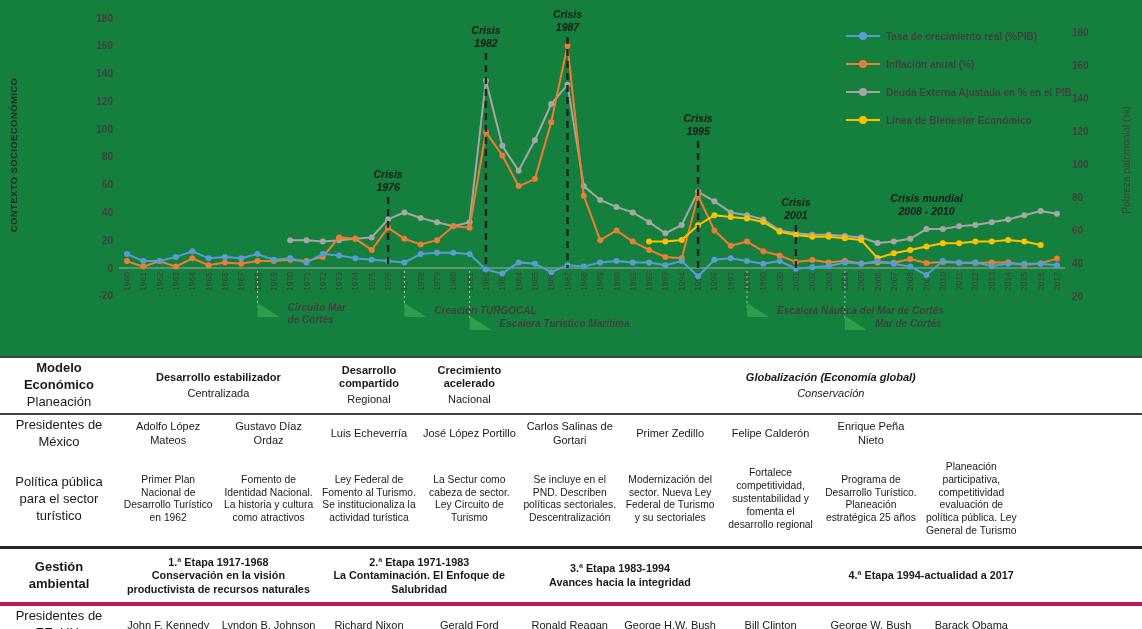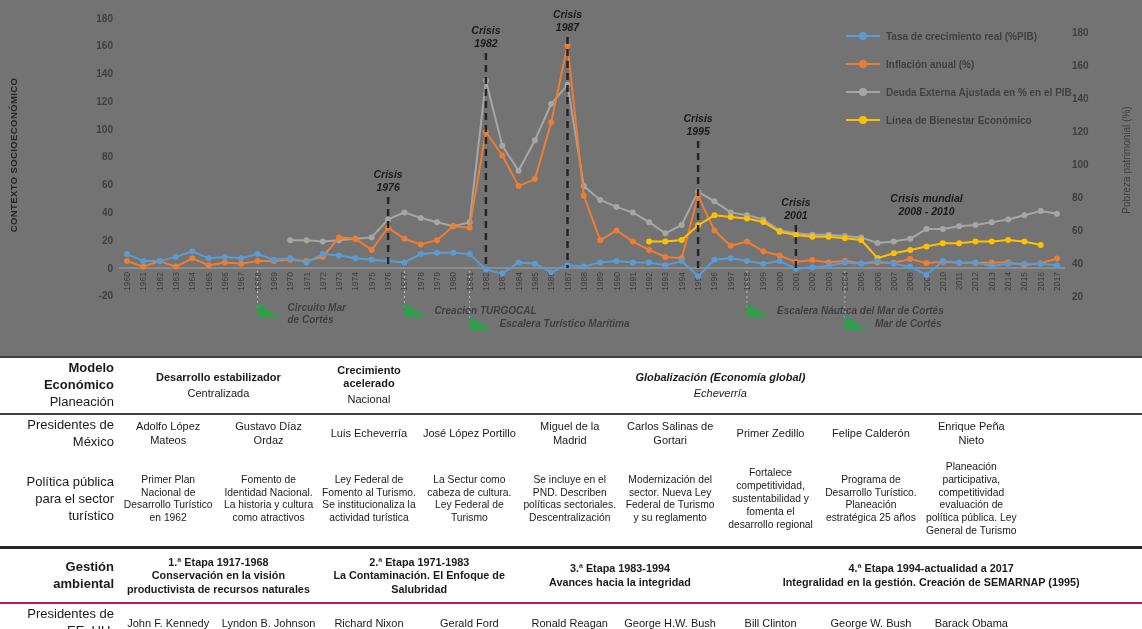--- a/index.html
+++ b/index.html
@@ -1,35 +1,35 @@
 <!DOCTYPE html>
 <html><head>
 <meta charset="utf-8">
 <style>
   html,body{margin:0;padding:0;background:#fff;}
   body{font-family:"Liberation Sans",sans-serif;color:#1a1a1a;}
-  .figure{width:1142px;height:629px;background:#737373;position:relative;overflow:hidden;}
+  .figure{width:1142px;height:629px;background:#15803d;position:relative;overflow:hidden;}
   svg text{font-family:"Liberation Sans",sans-serif;}
   .tick{font-size:10px;font-weight:bold;fill:#404040;}
   .yearlbl{font-size:8.5px;fill:#404040;}
   .axis-title-l{font-size:9.5px;font-weight:bold;fill:#262626;letter-spacing:.4px;}
   .axis-title-r{font-size:10px;fill:#404040;}
   .legend-t{font-size:10px;font-weight:bold;fill:#404040;}
   .crisis-t{font-size:10.5px;font-weight:bold;font-style:italic;fill:#1a1a1a;}
   .prog-t{font-size:10px;font-weight:bold;font-style:italic;fill:#404040;}
 
   .ttable{width:1142px;border-top:2px solid #404040;background:#fff;}
   .trow{display:grid;grid-template-columns:118px repeat(9,1fr) 1.2fr;align-items:center;}
   .row-modelo{border-bottom:2px solid #404040;min-height:50px;}
   .row-presmx{min-height:36px;}
   .row-politica{border-bottom:3px solid #262626;min-height:94px;}
-  .row-gestion{border-bottom:2px solid #be185d;min-height:53px;}
+  .row-gestion{border-bottom:4px solid #be185d;min-height:53px;}
   .row-presus{border-bottom:3px solid #262626;min-height:33px;}
   .cell{text-align:center;padding:2px 3px;font-size:11px;line-height:1.2;}
-  .hcell{text-align:right;font-size:13px;line-height:1.3;padding:2px 4px;}
+  .hcell{text-align:center;font-size:13px;line-height:1.3;padding:2px 4px;}
   .b{font-weight:bold;}
   .c-sub{margin-top:3px;}
   .politica-cell{font-size:10.3px;line-height:1.25;}
   .gestion-cell{font-weight:bold;font-size:10.8px;line-height:1.25;}
   .span2{grid-column:span 2;}
   .span4{grid-column:span 4;}
   .span6{grid-column:span 6;font-style:italic;}
 </style>
 </head>
 <body>
@@ -383,50 +383,53 @@
     <div class="trow row-modelo">
       <div class="hcell">
         <div class="b">Modelo Económico</div>
         <div>Planeación</div>
       </div>
       <div class="cell span2">
         <div class="b">Desarrollo estabilizador</div>
         <div class="c-sub">Centralizada</div>
       </div>
       <div class="cell">
+        <div class="b">Desarrollo compartido</div>
+        <div class="c-sub">Regional</div>
+      </div>
+      <div class="cell">
         <div class="b">Crecimiento acelerado</div>
         <div class="c-sub">Nacional</div>
       </div>
       <div class="cell span6">
         <div class="b">Globalización (Economía global)</div>
-        <div class="c-sub">Echeverría</div>
+        <div class="c-sub">Conservación</div>
       </div>
     </div>
 
     <div class="trow row-presmx">
       <div class="hcell">Presidentes de México</div>
       <div class="cell">Adolfo López Mateos</div>
       <div class="cell">Gustavo Díaz Ordaz</div>
       <div class="cell">Luis Echeverría</div>
       <div class="cell">José López Portillo</div>
-      <div class="cell">Miguel de la Madrid</div>
       <div class="cell">Carlos Salinas de Gortari</div>
       <div class="cell">Primer Zedillo</div>
       <div class="cell">Felipe Calderón</div>
       <div class="cell">Enrique Peña Nieto</div>
     </div>
 
     <div class="trow row-politica">
       <div class="hcell">Política pública para el sector turístico</div>
       <div class="cell politica-cell">Primer Plan Nacional de Desarrollo Turístico en 1962</div>
       <div class="cell politica-cell">Fomento de Identidad Nacional. La historia y cultura como atractivos</div>
       <div class="cell politica-cell">Ley Federal de Fomento al Turismo. Se institucionaliza la actividad turística</div>
-      <div class="cell politica-cell">La Sectur como cabeza de cultura. Ley Federal de Turismo</div>
+      <div class="cell politica-cell">La Sectur como cabeza de sector. Ley Circuito de Turismo</div>
       <div class="cell politica-cell">Se incluye en el PND. Describen políticas sectoriales. Descentralización</div>
-      <div class="cell politica-cell">Modernización del sector. Nueva Ley Federal de Turismo y su reglamento</div>
+      <div class="cell politica-cell">Modernización del sector. Nueva Ley Federal de Turismo y su sectoriales</div>
       <div class="cell politica-cell">Fortalece competitividad, sustentabilidad y fomenta el desarrollo regional</div>
       <div class="cell politica-cell">Programa de Desarrollo Turístico. Planeación estratégica 25 años</div>
       <div class="cell politica-cell">Planeación participativa, competitividad evaluación de política pública. Ley General de Turismo</div>
     </div>
 
     <div class="trow row-gestion">
       <div class="hcell b">Gestión ambiental</div>
       <div class="cell gestion-cell span2">
         <div>1.ª Etapa 1917-1968</div>
         <div>Conservación en la visión productivista de recursos naturales</div>
@@ -434,21 +437,20 @@
       <div class="cell gestion-cell span2">
         <div>2.ª Etapa 1971-1983</div>
         <div>La Contaminación. El Enfoque de Salubridad</div>
       </div>
       <div class="cell gestion-cell span2">
         <div>3.ª Etapa 1983-1994</div>
         <div>Avances hacia la integridad</div>
       </div>
       <div class="cell gestion-cell span4">
         <div>4.ª Etapa 1994-actualidad a 2017</div>
-        <div>Integralidad en la gestión. Creación de SEMARNAP (1995)</div>
       </div>
     </div>
 
     <div class="trow row-presus">
       <div class="hcell">Presidentes de EE. UU.</div>
       <div class="cell">John F. Kennedy</div>
       <div class="cell">Lyndon B. Johnson</div>
       <div class="cell">Richard Nixon</div>
       <div class="cell">Gerald Ford</div>
       <div class="cell">Ronald Reagan</div>

